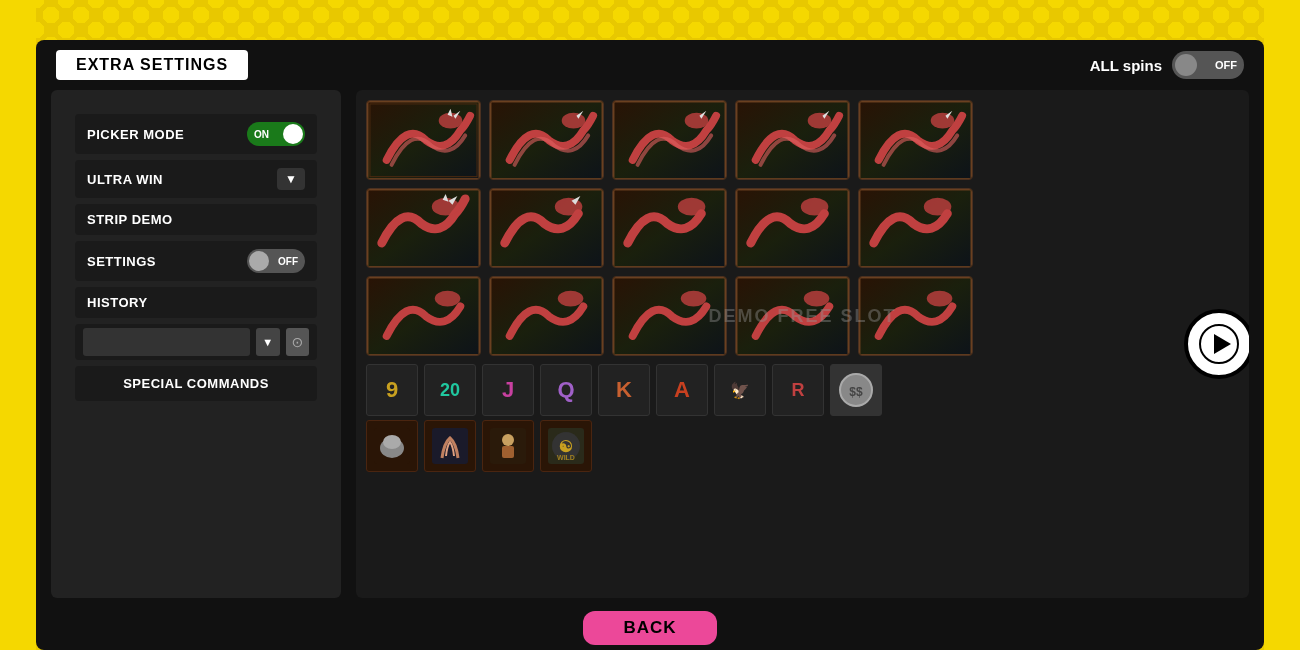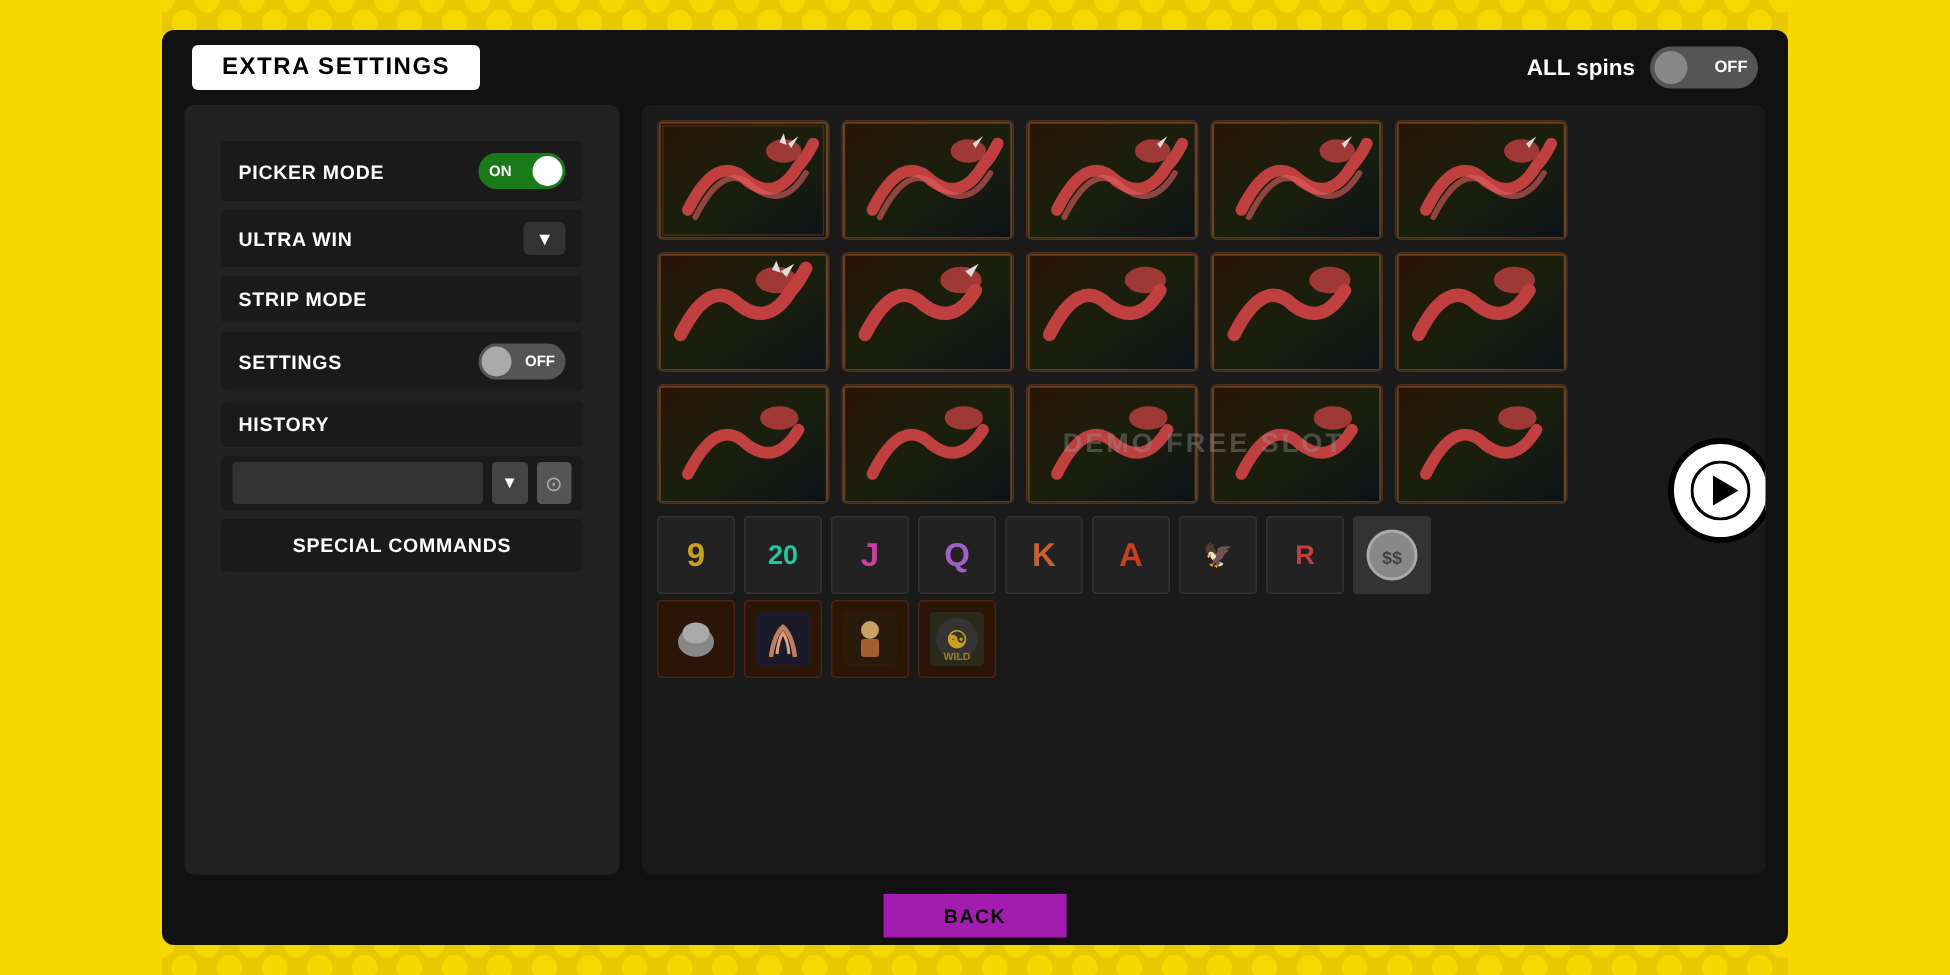--- a/index.html
+++ b/index.html
@@ -7,27 +7,27 @@
       width: 1300px;
       height: 650px;
       background: #f5d800;
       font-family: Arial, sans-serif;
       overflow: hidden;
       display: flex;
       align-items: center;
       justify-content: center;
     }
     .polka-border {
-      width: 1084px;
+      width: 1228px;
       height: 650px;
       background: radial-gradient(circle, #f5d800 40%, transparent 40%) 0 0 / 30px 30px,
                   radial-gradient(circle, #f5d800 40%, transparent 40%) 15px 15px / 30px 30px;
       background-color: #e8c800;
       display: flex;
-      align-items: center;
+      align-items: flex-end;
       justify-content: center;
       position: relative;
     }
     .main-container {
       width: 1240px;
       height: 610px;
       background: #111;
       border-radius: 8px;
       display: flex;
       flex-direction: column;
@@ -330,25 +330,25 @@
       cursor: pointer;
       font-size: 28px;
       color: #000;
     }
     .back-btn-container {
       display: flex;
       justify-content: center;
       padding: 8px 0 5px 0;
     }
     .back-btn {
-      background: #a21caf;
+      background: #ec4899;
       border: none;
-      border-radius: 0;
+      border-radius: 12px;
       padding: 7px 40px;
-      font-size: 13px;
+      font-size: 17px;
       font-weight: bold;
       letter-spacing: 1px;
       cursor: pointer;
       color: #000;
     }
     
     .dragon-art {
       width: 100%;
       height: 100%;
     }
@@ -383,21 +383,21 @@
         </div>
 
         <div class="dropdown-row">
           <span class="setting-label">ULTRA WIN</span>
           <button class="dropdown-btn">
             <span class="dropdown-arrow">▼</span>
           </button>
         </div>
 
         <div class="setting-row">
-          <span class="setting-label">STRIP MODE</span>
+          <span class="setting-label">STRIP DEMO</span>
         </div>
 
         <div class="setting-row">
           <span class="setting-label">SETTINGS</span>
           <div class="toggle-off">
             <div class="knob"></div>
             <span class="tlabel">OFF</span>
           </div>
         </div>
 

